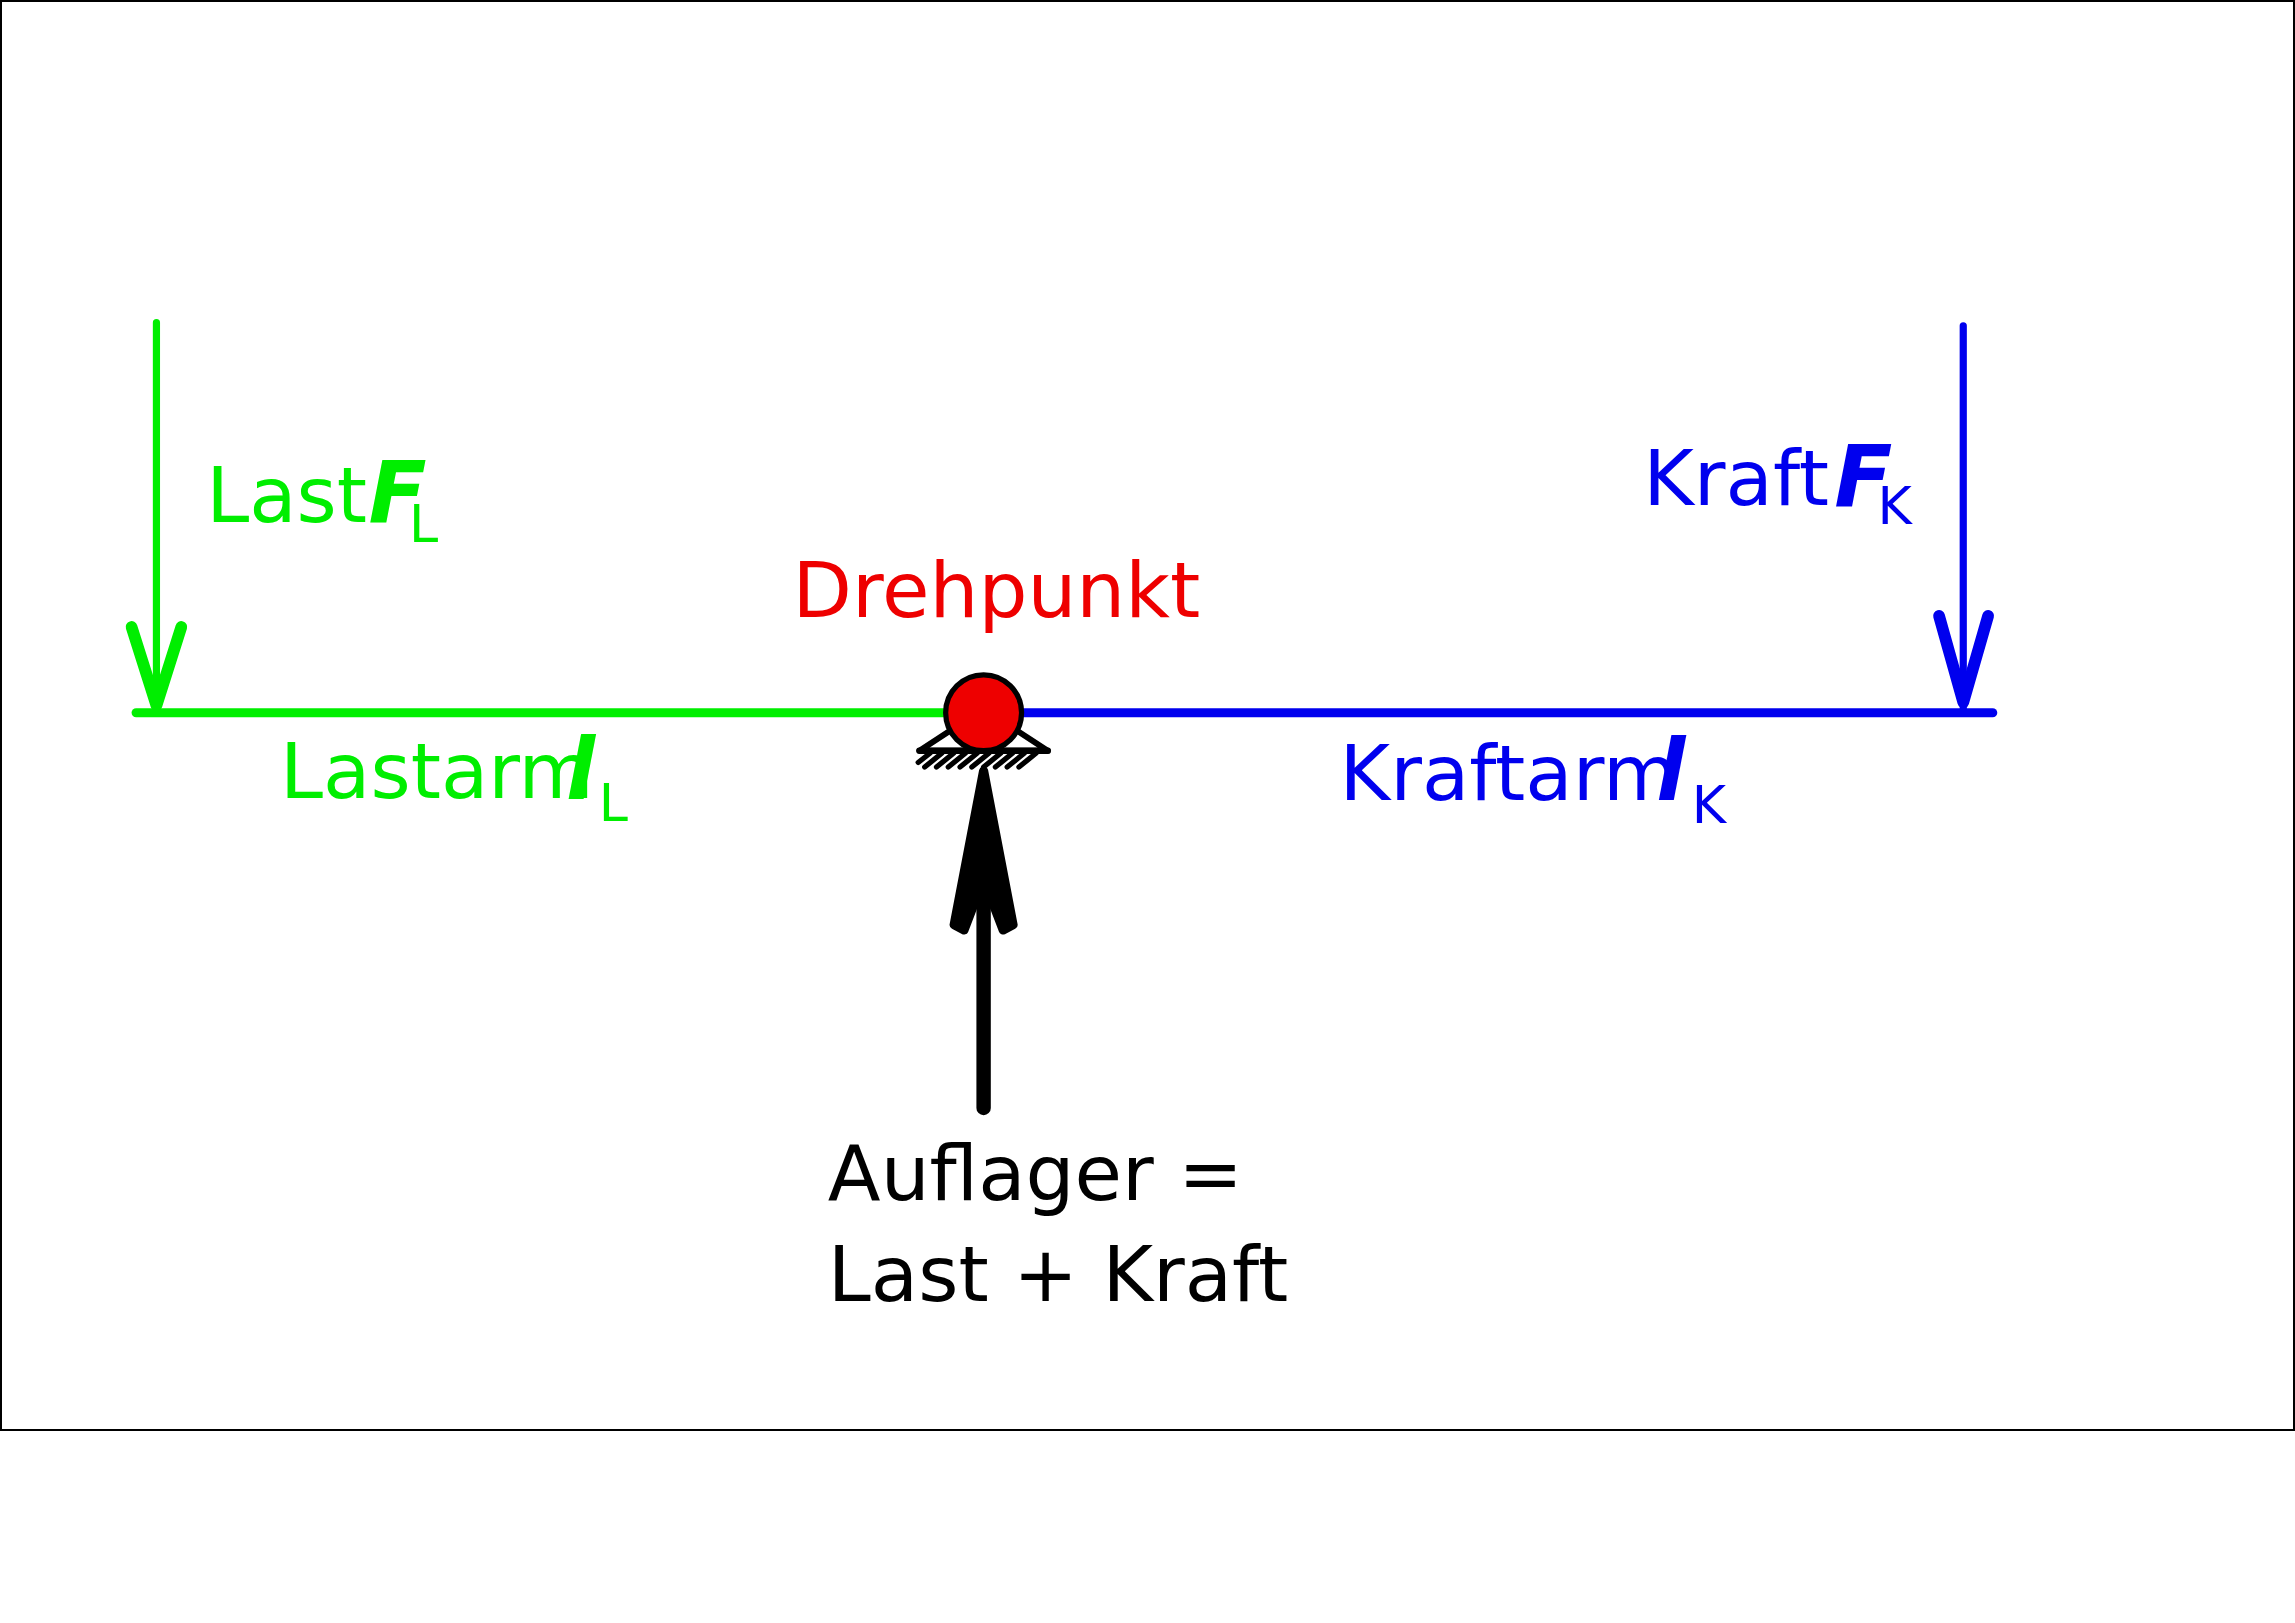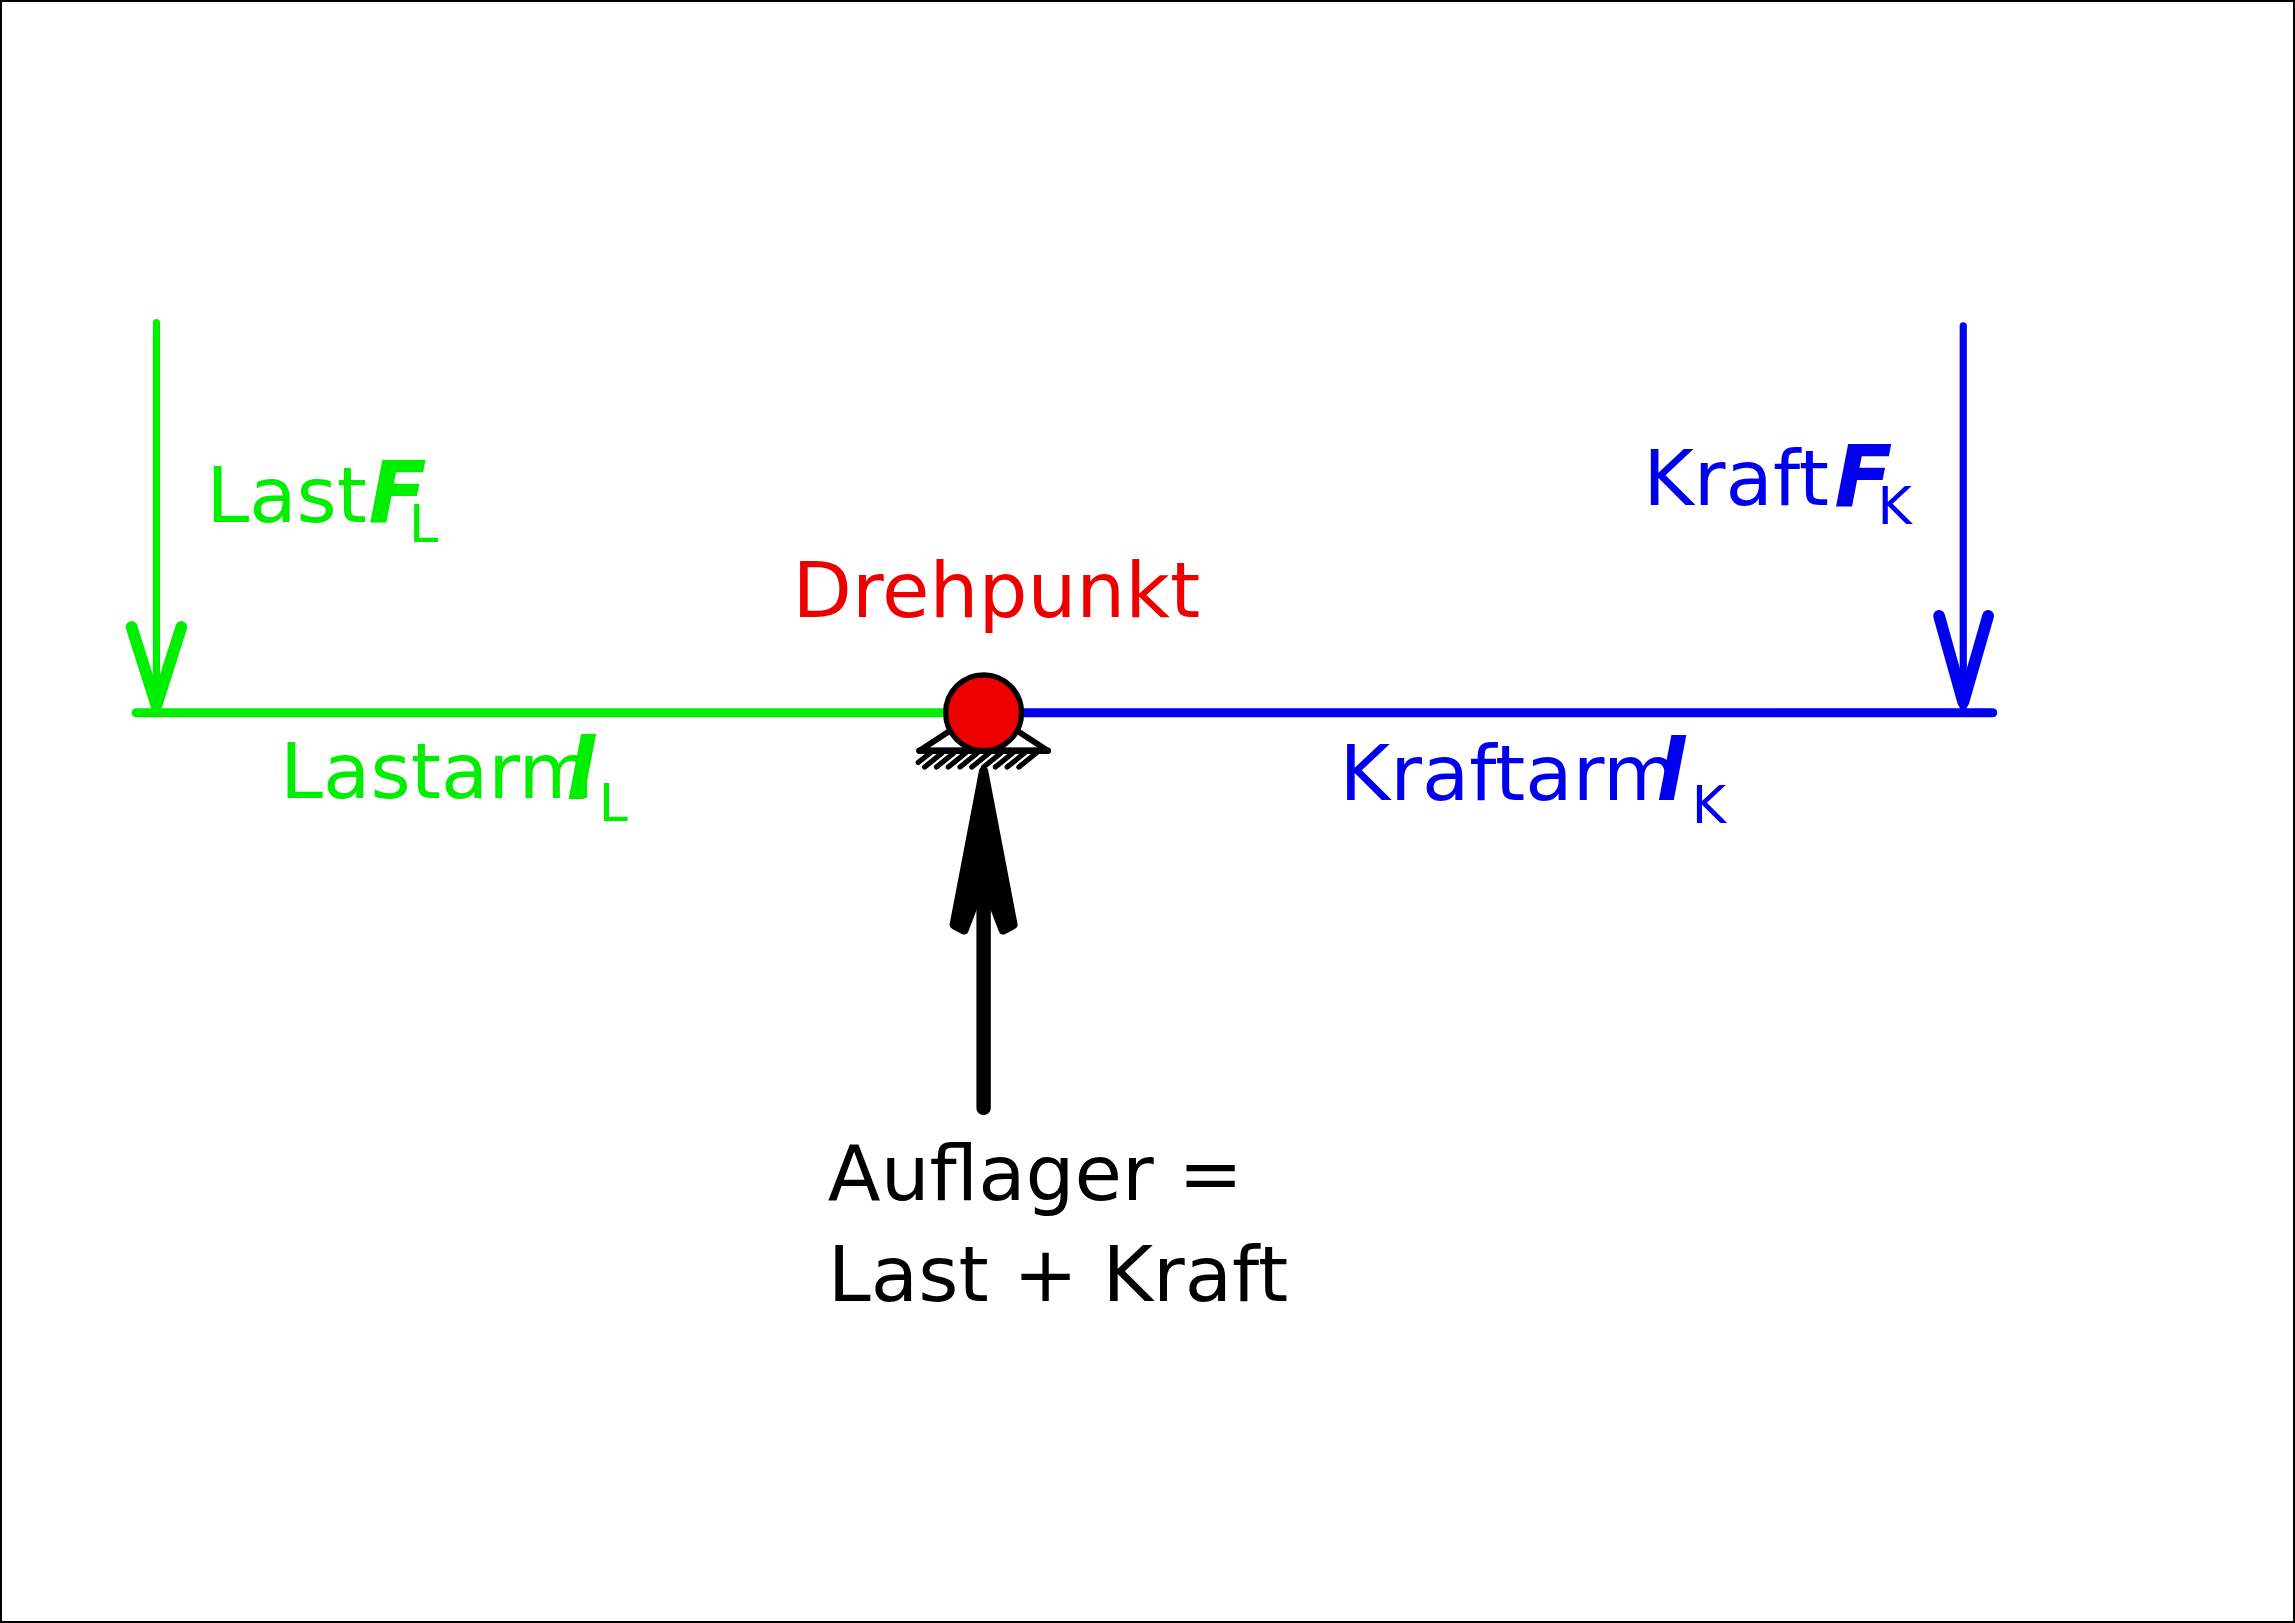--- a/index.html
+++ b/index.html
@@ -1,19 +1,19 @@
 <!DOCTYPE html>
 <html style="font-size:10.5px"><head>
 <meta charset="utf-8">
 <style>
   html, body { margin: 0; padding: 0; background: #ffffff; }
   body { width: 2295px; height: 1623px; overflow: hidden; }
   #canvas {
     position: absolute; left: 0; top: 0;
-    width: 2295px; height: 1623px;
+    width: 2295px; height: 1431px;
     box-sizing: border-box;
     border: 2.6px solid #000;
     background: #fff;
   }
   svg { position: absolute; left: 0; top: 0; }
   .lbl { font-family: "DejaVu Sans", sans-serif; }
   .sym { font-family: "DejaVu Sans", sans-serif; font-style: italic; font-weight: bold; }
   .sub { font-family: "DejaVu Sans", sans-serif; }
 </style>
 </head>

